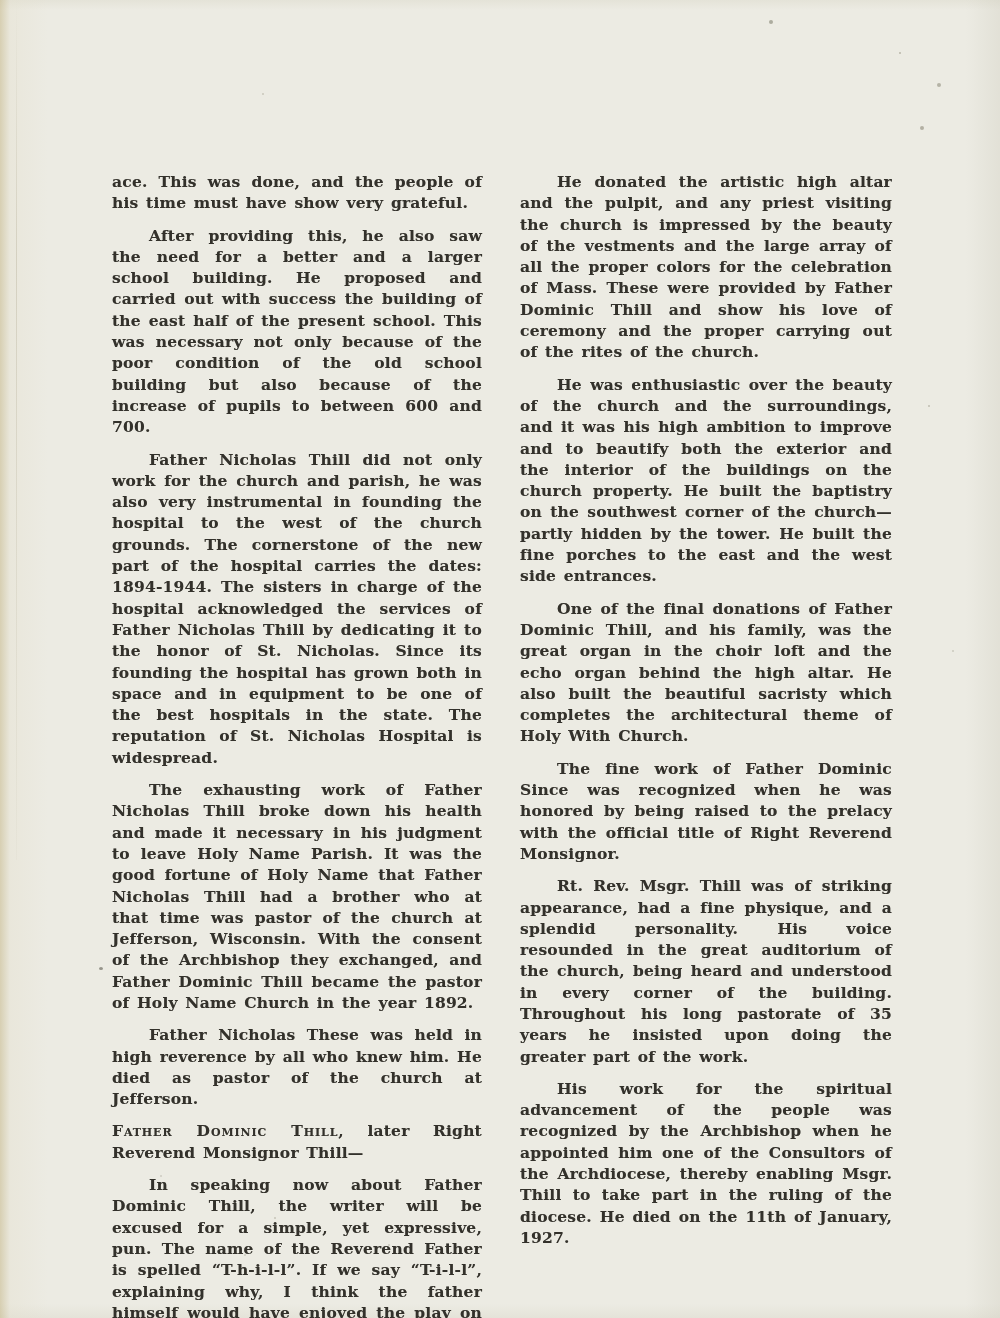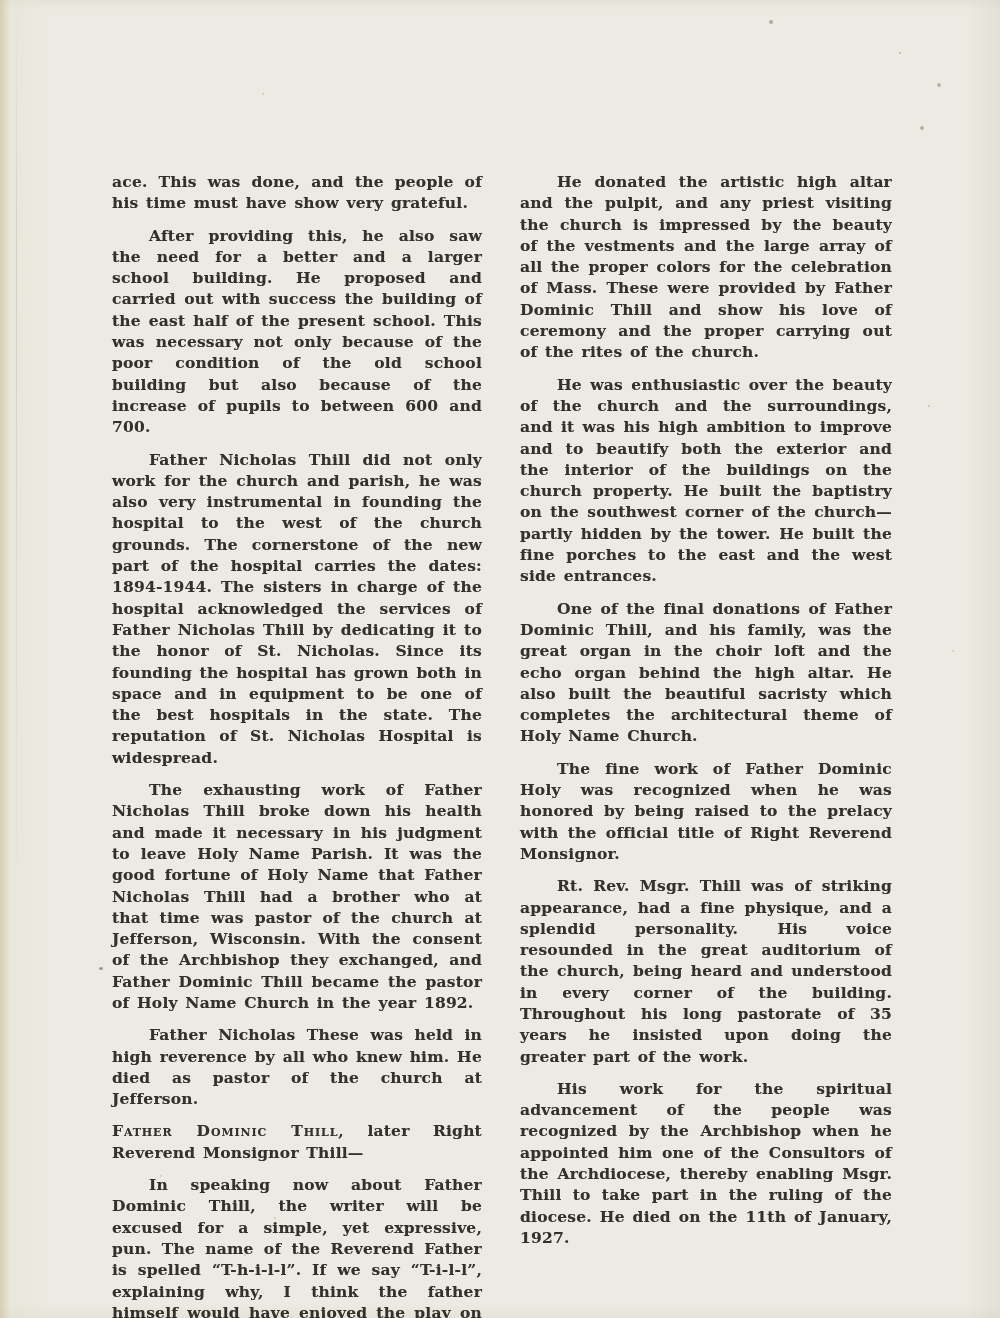--- a/index.html
+++ b/index.html
@@ -79,20 +79,20 @@
     <p class="para indent">Father Nicholas Thill did not only work for the church and parish, he was also very instrumental in founding the hospital to the west of the church grounds. The cornerstone of the new part of the hospital carries the dates: 1894-1944. The sisters in charge of the hospital acknowledged the services of Father Nicholas Thill by dedicating it to the honor of St. Nicholas. Since its founding the hospital has grown both in space and in equipment to be one of the best hospitals in the state. The reputation of St. Nicholas Hospital is widespread.</p>
     <p class="para indent">The exhausting work of Father Nicholas Thill broke down his health and made it necessary in his judgment to leave Holy Name Parish. It was the good fortune of Holy Name that Father Nicholas Thill had a brother who at that time was pastor of the church at Jefferson, Wisconsin. With the consent of the Archbishop they exchanged, and Father Dominic Thill became the pastor of Holy Name Church in the year 1892.</p>
     <p class="para indent">Father Nicholas These was held in high reverence by all who knew him. He died as pastor of the church at Jefferson.</p>
     <p class="para section-heading"><span class="sc">Father Dominic Thill</span><span>, later Right Reverend Monsignor Thill—</span></p>
     <p class="para indent">In speaking now about Father Dominic Thill, the writer will be excused for a simple, yet expressive, pun. The name of the Reverend Father is spelled “T-h-i-l-l”. If we say “T-i-l-l”, explaining why, I think the father himself would have enjoyed the play on words. We mean the efforts he put in during his long pastorate of 35 years to beautify the grounds of the</p>
   </div>
 
   <div class="col col-right">
     <p class="para indent">He donated the artistic high altar and the pulpit, and any priest visiting the church is impressed by the beauty of the vestments and the large array of all the proper colors for the celebration of Mass. These were provided by Father Dominic Thill and show his love of ceremony and the proper carrying out of the rites of the church.</p>
     <p class="para indent">He was enthusiastic over the beauty of the church and the surroundings, and it was his high ambition to improve and to beautify both the exterior and the interior of the buildings on the church property. He built the baptistry on the southwest corner of the church—partly hidden by the tower. He built the fine porches to the east and the west side entrances.</p>
-    <p class="para indent">One of the final donations of Father Dominic Thill, and his family, was the great organ in the choir loft and the echo organ behind the high altar. He also built the beautiful sacristy which completes the architectural theme of Holy Name Church.</p>
-    <p class="para indent">The fine work of Father Dominic Holy was recognized when he was honored by being raised to the prelacy with the official title of Right Reverend Monsignor.</p>
+    <p class="para indent">One of the final donations of Father Dominic Thill, and his family, was the great organ in the choir loft and the echo organ behind the high altar. He also built the beautiful sacristy which completes the architectural theme of Holy With Church.</p>
+    <p class="para indent">The fine work of Father Dominic Since was recognized when he was honored by being raised to the prelacy with the official title of Right Reverend Monsignor.</p>
     <p class="para indent">Rt. Rev. Msgr. Thill was of striking appearance, had a fine physique, and a splendid personality. His voice resounded in the great auditorium of the church, being heard and understood in every corner of the building. Throughout his long pastorate of 35 years he insisted upon doing the greater part of the work.</p>
     <p class="para indent">His work for the spiritual advancement of the people was recognized by the Archbishop when he appointed him one of the Consultors of the Archdiocese, thereby enabling Msgr. Thill to take part in the ruling of the diocese. He died on the 11th of January, 1927.</p>
 
   </div>
 
 </div>
 
 </body></html>

